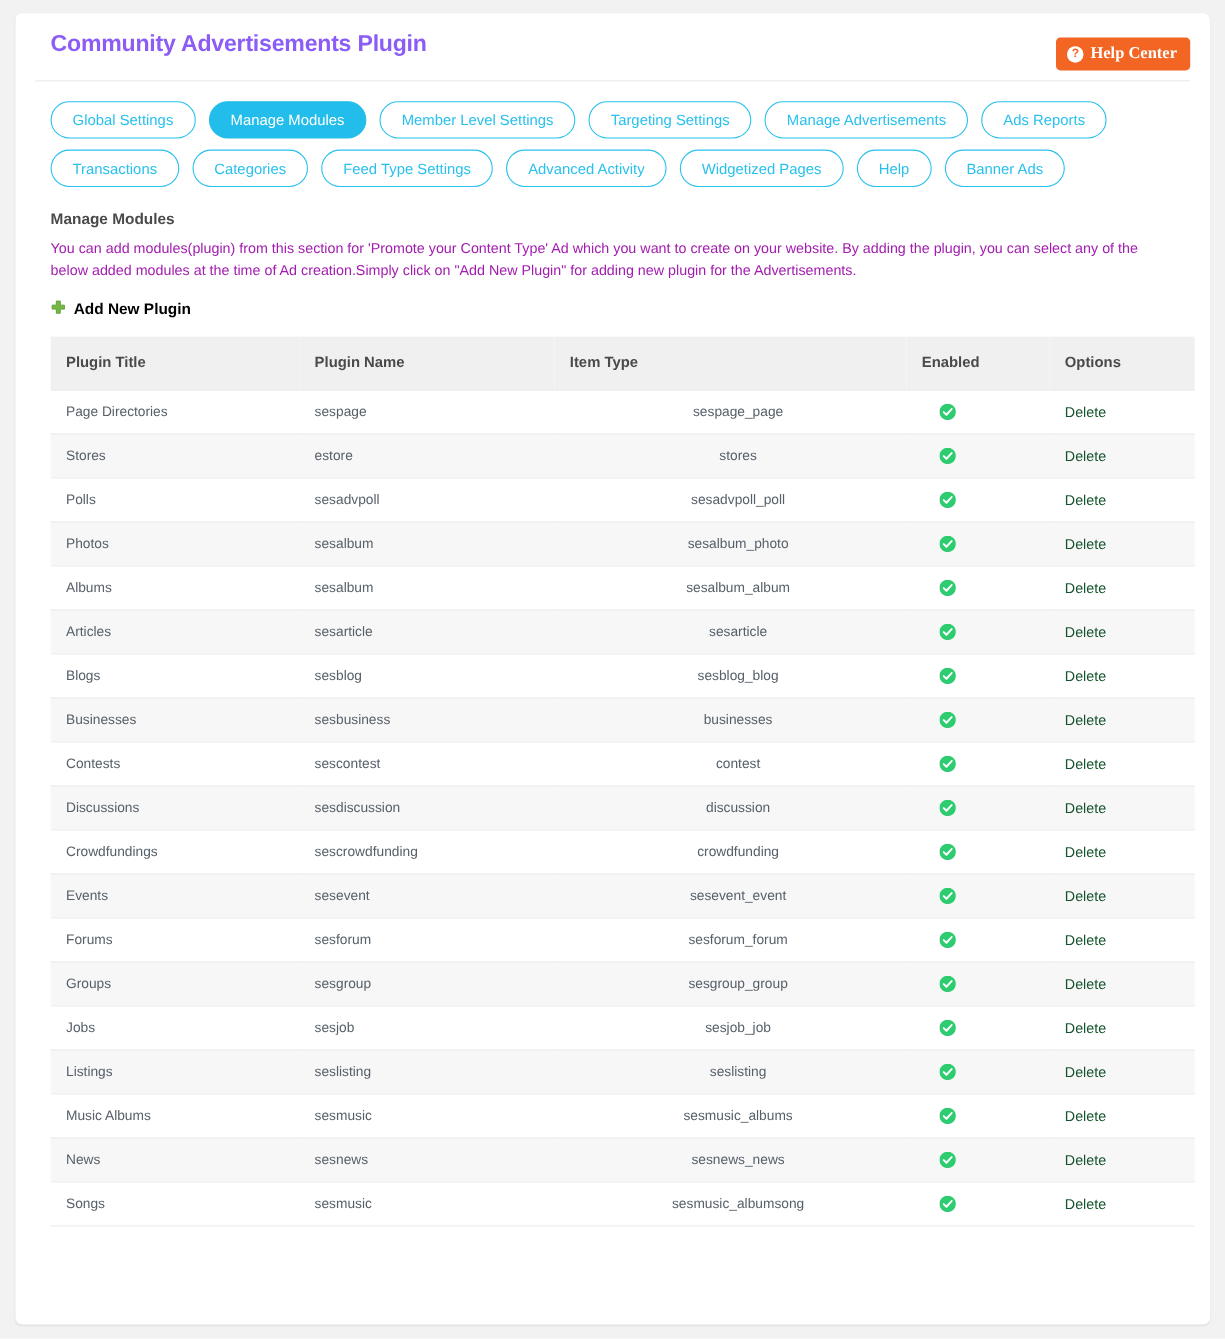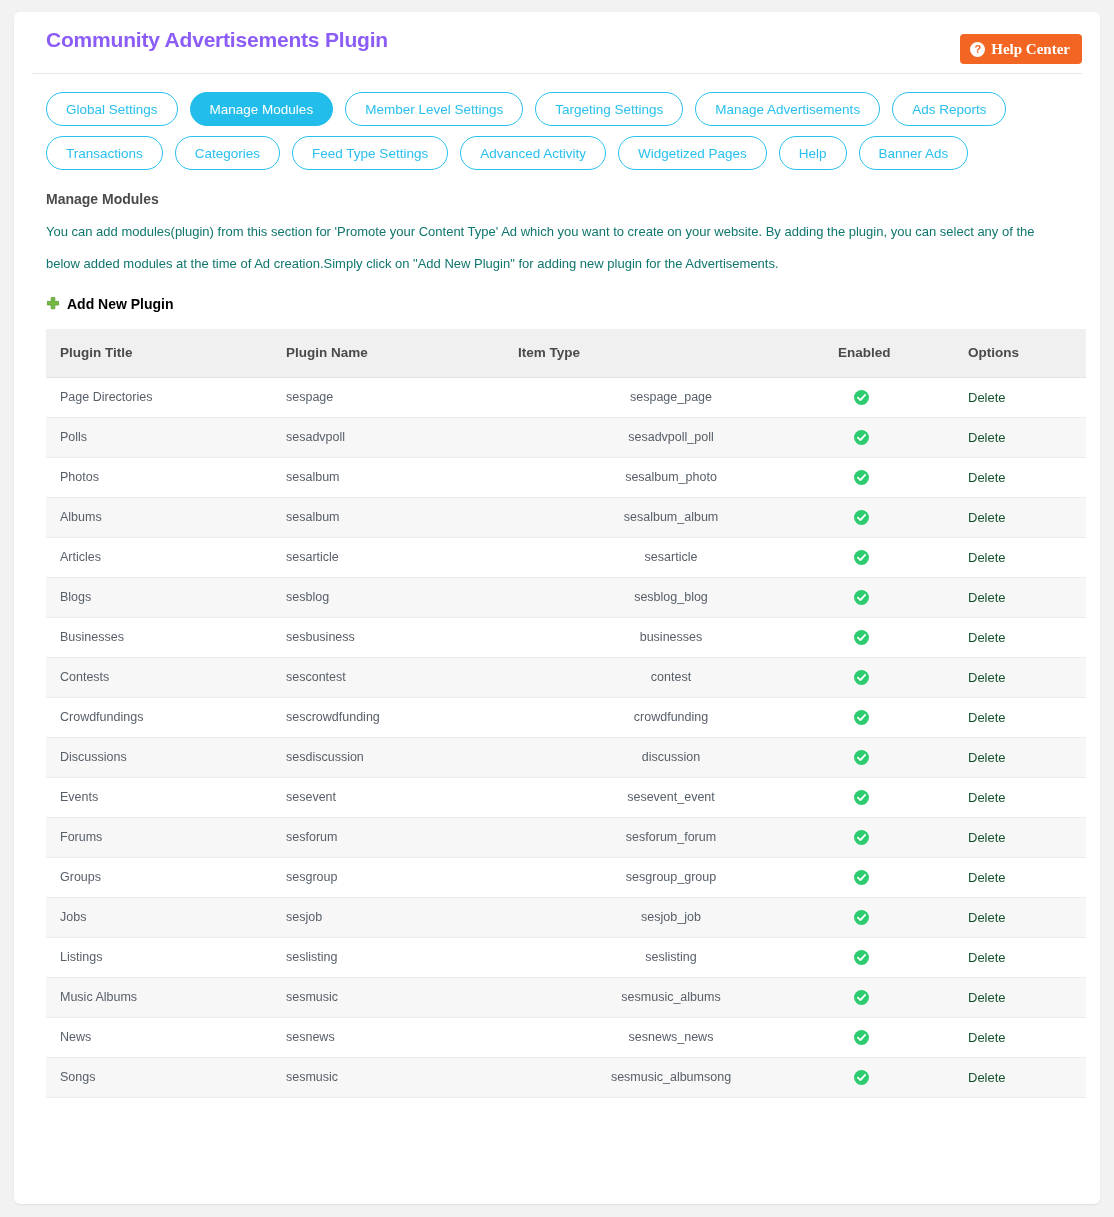--- a/index.html
+++ b/index.html
@@ -108,22 +108,22 @@
   
   .section-heading {
     margin: 21px 0 0 14px;
     font-size: 14px;
     font-weight: bold;
     color: #4a4a4a;
   }
   .section-desc {
     margin: 9px 14px 0 14px;
     font-size: 13px;
-    color: #0f766e;
-    line-height: 32px;
+    color: #a21caf;
+    line-height: 20px;
     max-width: 1040px;
   }
 
   
   .add-link-row {
     margin: 16px 0 0 14px;
     display: inline-flex;
     align-items: center;
     gap: 7px;
     cursor: pointer;
@@ -236,20 +236,30 @@
           <td class="col-title">Page Directories</td>
           <td class="col-name">sespage</td>
           <td class="col-type">sespage_page</td>
           <td class="col-enabled"><span class="check-icon"><svg width="15" height="15" viewBox="0 0 16 16" xmlns="http://www.w3.org/2000/svg">
                 <circle cx="8" cy="8" r="8" fill="#2ecc71"></circle>
                 <path d="M4.2 8.2 L6.8 10.7 L11.9 5.2" fill="none" stroke="#ffffff" stroke-width="1.9" stroke-linecap="round" stroke-linejoin="round"></path>
               </svg></span></td>
           <td class="col-options"><a class="delete-link">Delete</a></td>
         </tr>
         <tr>
+          <td class="col-title">Stores</td>
+          <td class="col-name">estore</td>
+          <td class="col-type">stores</td>
+          <td class="col-enabled"><span class="check-icon"><svg width="15" height="15" viewBox="0 0 16 16" xmlns="http://www.w3.org/2000/svg">
+                <circle cx="8" cy="8" r="8" fill="#2ecc71"></circle>
+                <path d="M4.2 8.2 L6.8 10.7 L11.9 5.2" fill="none" stroke="#ffffff" stroke-width="1.9" stroke-linecap="round" stroke-linejoin="round"></path>
+              </svg></span></td>
+          <td class="col-options"><a class="delete-link">Delete</a></td>
+        </tr>
+        <tr>
           <td class="col-title">Polls</td>
           <td class="col-name">sesadvpoll</td>
           <td class="col-type">sesadvpoll_poll</td>
           <td class="col-enabled"><span class="check-icon"><svg width="15" height="15" viewBox="0 0 16 16" xmlns="http://www.w3.org/2000/svg">
                 <circle cx="8" cy="8" r="8" fill="#2ecc71"></circle>
                 <path d="M4.2 8.2 L6.8 10.7 L11.9 5.2" fill="none" stroke="#ffffff" stroke-width="1.9" stroke-linecap="round" stroke-linejoin="round"></path>
               </svg></span></td>
           <td class="col-options"><a class="delete-link">Delete</a></td>
         </tr>
         <tr>
@@ -306,40 +316,40 @@
           <td class="col-title">Contests</td>
           <td class="col-name">sescontest</td>
           <td class="col-type">contest</td>
           <td class="col-enabled"><span class="check-icon"><svg width="15" height="15" viewBox="0 0 16 16" xmlns="http://www.w3.org/2000/svg">
                 <circle cx="8" cy="8" r="8" fill="#2ecc71"></circle>
                 <path d="M4.2 8.2 L6.8 10.7 L11.9 5.2" fill="none" stroke="#ffffff" stroke-width="1.9" stroke-linecap="round" stroke-linejoin="round"></path>
               </svg></span></td>
           <td class="col-options"><a class="delete-link">Delete</a></td>
         </tr>
         <tr>
+          <td class="col-title">Discussions</td>
+          <td class="col-name">sesdiscussion</td>
+          <td class="col-type">discussion</td>
+          <td class="col-enabled"><span class="check-icon"><svg width="15" height="15" viewBox="0 0 16 16" xmlns="http://www.w3.org/2000/svg">
+                <circle cx="8" cy="8" r="8" fill="#2ecc71"></circle>
+                <path d="M4.2 8.2 L6.8 10.7 L11.9 5.2" fill="none" stroke="#ffffff" stroke-width="1.9" stroke-linecap="round" stroke-linejoin="round"></path>
+              </svg></span></td>
+          <td class="col-options"><a class="delete-link">Delete</a></td>
+        </tr>
+        <tr>
           <td class="col-title">Crowdfundings</td>
           <td class="col-name">sescrowdfunding</td>
           <td class="col-type">crowdfunding</td>
           <td class="col-enabled"><span class="check-icon"><svg width="15" height="15" viewBox="0 0 16 16" xmlns="http://www.w3.org/2000/svg">
                 <circle cx="8" cy="8" r="8" fill="#2ecc71"></circle>
                 <path d="M4.2 8.2 L6.8 10.7 L11.9 5.2" fill="none" stroke="#ffffff" stroke-width="1.9" stroke-linecap="round" stroke-linejoin="round"></path>
               </svg></span></td>
           <td class="col-options"><a class="delete-link">Delete</a></td>
         </tr>
         <tr>
-          <td class="col-title">Discussions</td>
-          <td class="col-name">sesdiscussion</td>
-          <td class="col-type">discussion</td>
-          <td class="col-enabled"><span class="check-icon"><svg width="15" height="15" viewBox="0 0 16 16" xmlns="http://www.w3.org/2000/svg">
-                <circle cx="8" cy="8" r="8" fill="#2ecc71"></circle>
-                <path d="M4.2 8.2 L6.8 10.7 L11.9 5.2" fill="none" stroke="#ffffff" stroke-width="1.9" stroke-linecap="round" stroke-linejoin="round"></path>
-              </svg></span></td>
-          <td class="col-options"><a class="delete-link">Delete</a></td>
-        </tr>
-        <tr>
           <td class="col-title">Events</td>
           <td class="col-name">sesevent</td>
           <td class="col-type">sesevent_event</td>
           <td class="col-enabled"><span class="check-icon"><svg width="15" height="15" viewBox="0 0 16 16" xmlns="http://www.w3.org/2000/svg">
                 <circle cx="8" cy="8" r="8" fill="#2ecc71"></circle>
                 <path d="M4.2 8.2 L6.8 10.7 L11.9 5.2" fill="none" stroke="#ffffff" stroke-width="1.9" stroke-linecap="round" stroke-linejoin="round"></path>
               </svg></span></td>
           <td class="col-options"><a class="delete-link">Delete</a></td>
         </tr>
         <tr>

